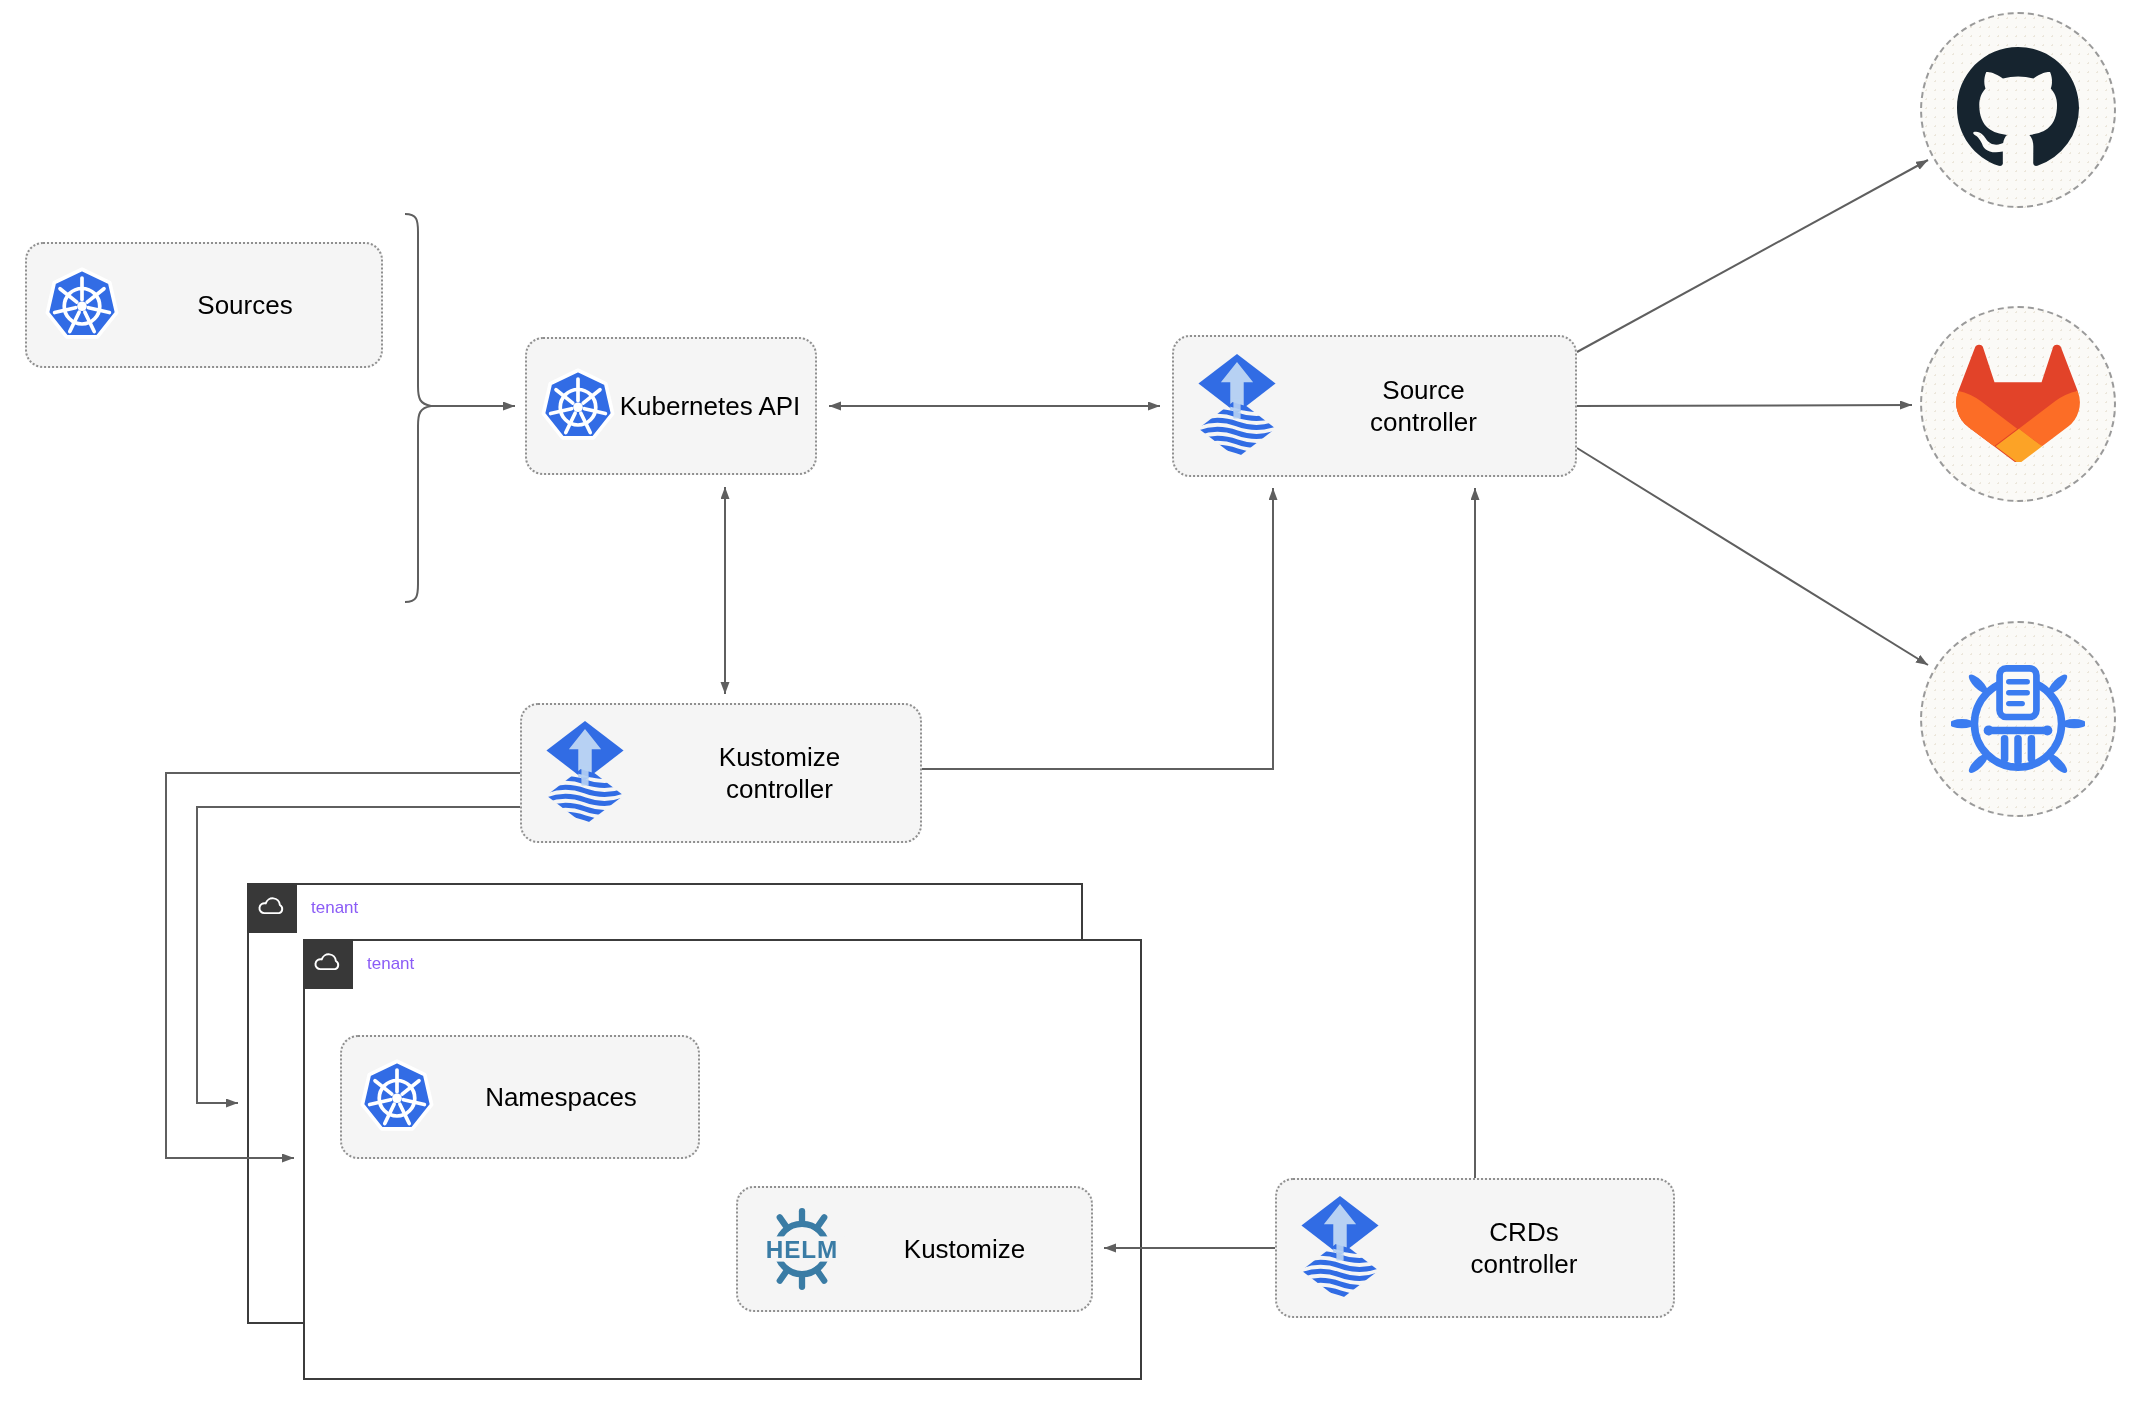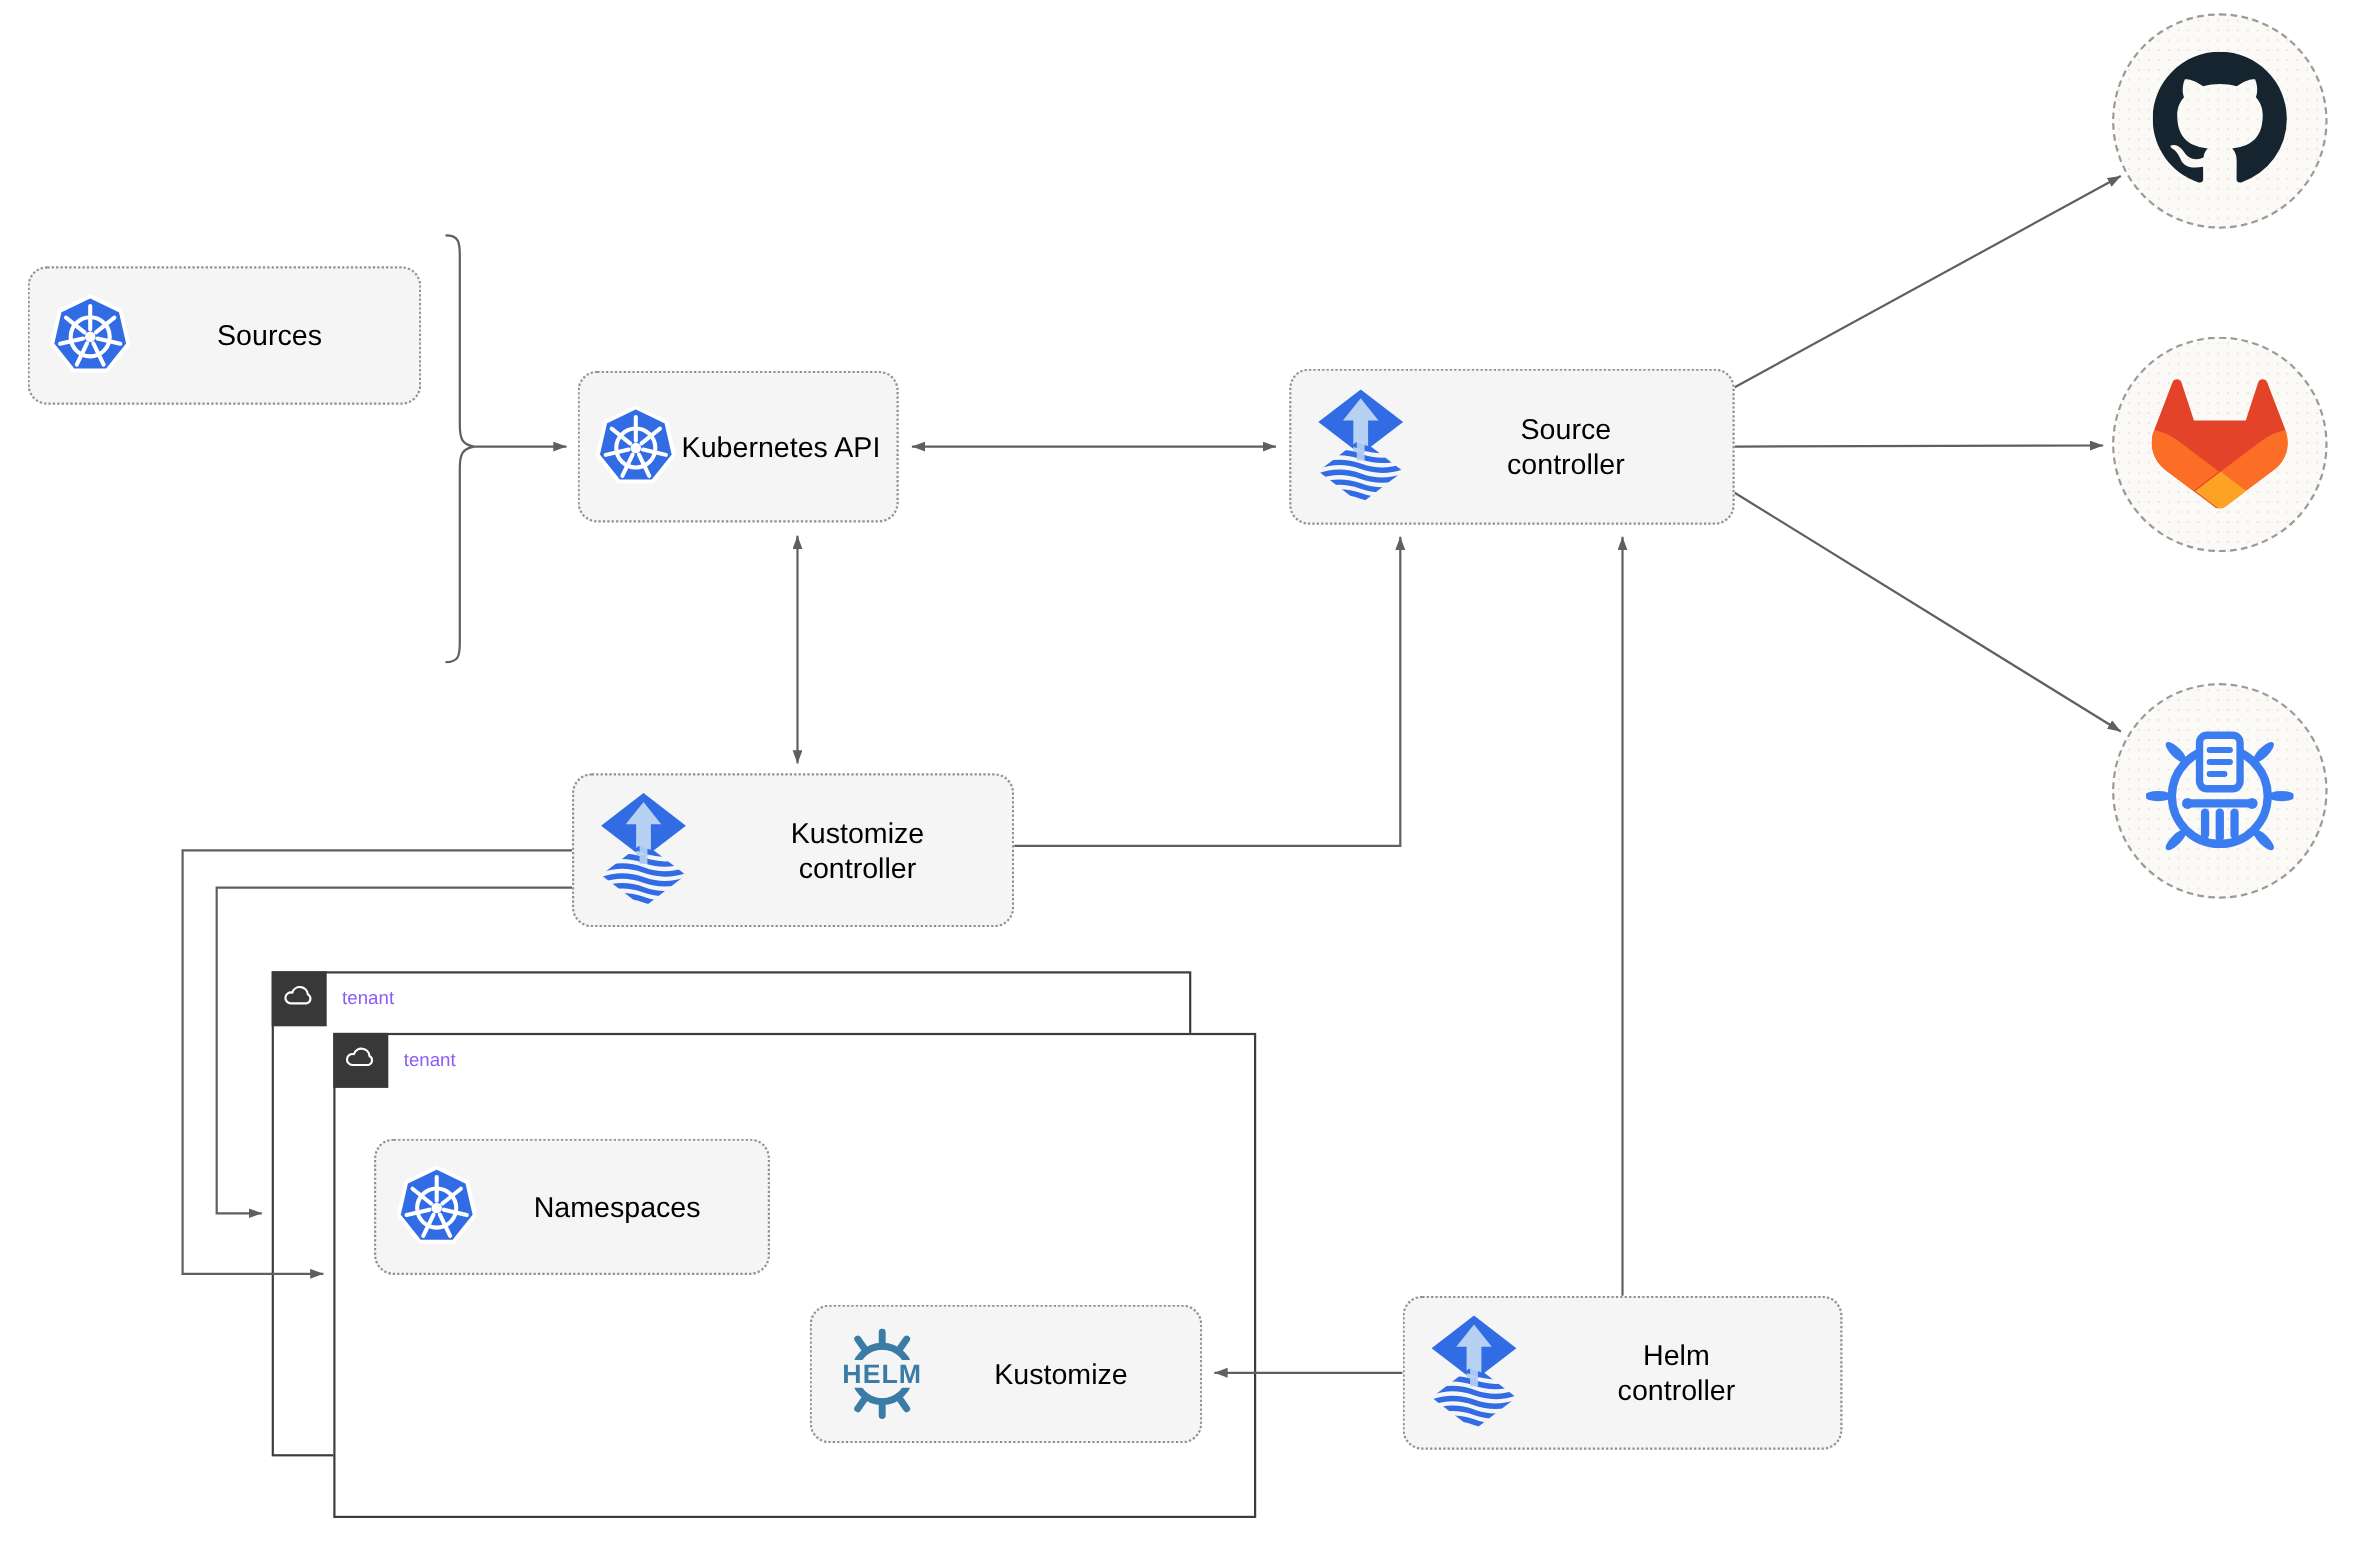--- a/index.html
+++ b/index.html
@@ -184,21 +184,21 @@
             <path d="M7 58 Q28 50 50 58 T93 58"></path>
             <path d="M7 68 Q28 60 50 68 T93 68"></path>
             <path d="M7 78 Q28 70 50 78 T93 78"></path>
             <path d="M7 88 Q28 80 50 88 T93 88"></path>
             <path d="M7 98 Q28 90 50 98 T93 98"></path>
             <path d="M7 108 Q28 100 50 108 T93 108"></path>
           </g>
           <path d="M46 50 L46 72 L54 72 L54 50 Z" fill="#b7d1f3" opacity="0.9"></path>
         </svg>
       </span>
-    <span class="label narrow">Helm controller</span>
+    <span class="label narrow">CRDs controller</span>
   </div>
 
   <div class="node" style="left:340px;top:1035px;width:360px;height:124px;">
     <span class="icon">
         <svg width="74" height="77" viewBox="0 0 100 104">
           <path d="M50 3 L87.5 21.1 L96.8 61.7 L70.8 94.3 L29.2 94.3 L3.2 61.7 L12.5 21.1 Z" fill="#326ce5" stroke="#ffffff" stroke-width="5" stroke-linejoin="round"></path>
           <g stroke="#ffffff" stroke-width="5" fill="none" stroke-linecap="round">
             <circle cx="50" cy="53" r="24"></circle>
             <line x1="50" y1="44" x2="50" y2="15"></line>
             <line x1="57" y1="47.4" x2="79.7" y2="29.3"></line>

